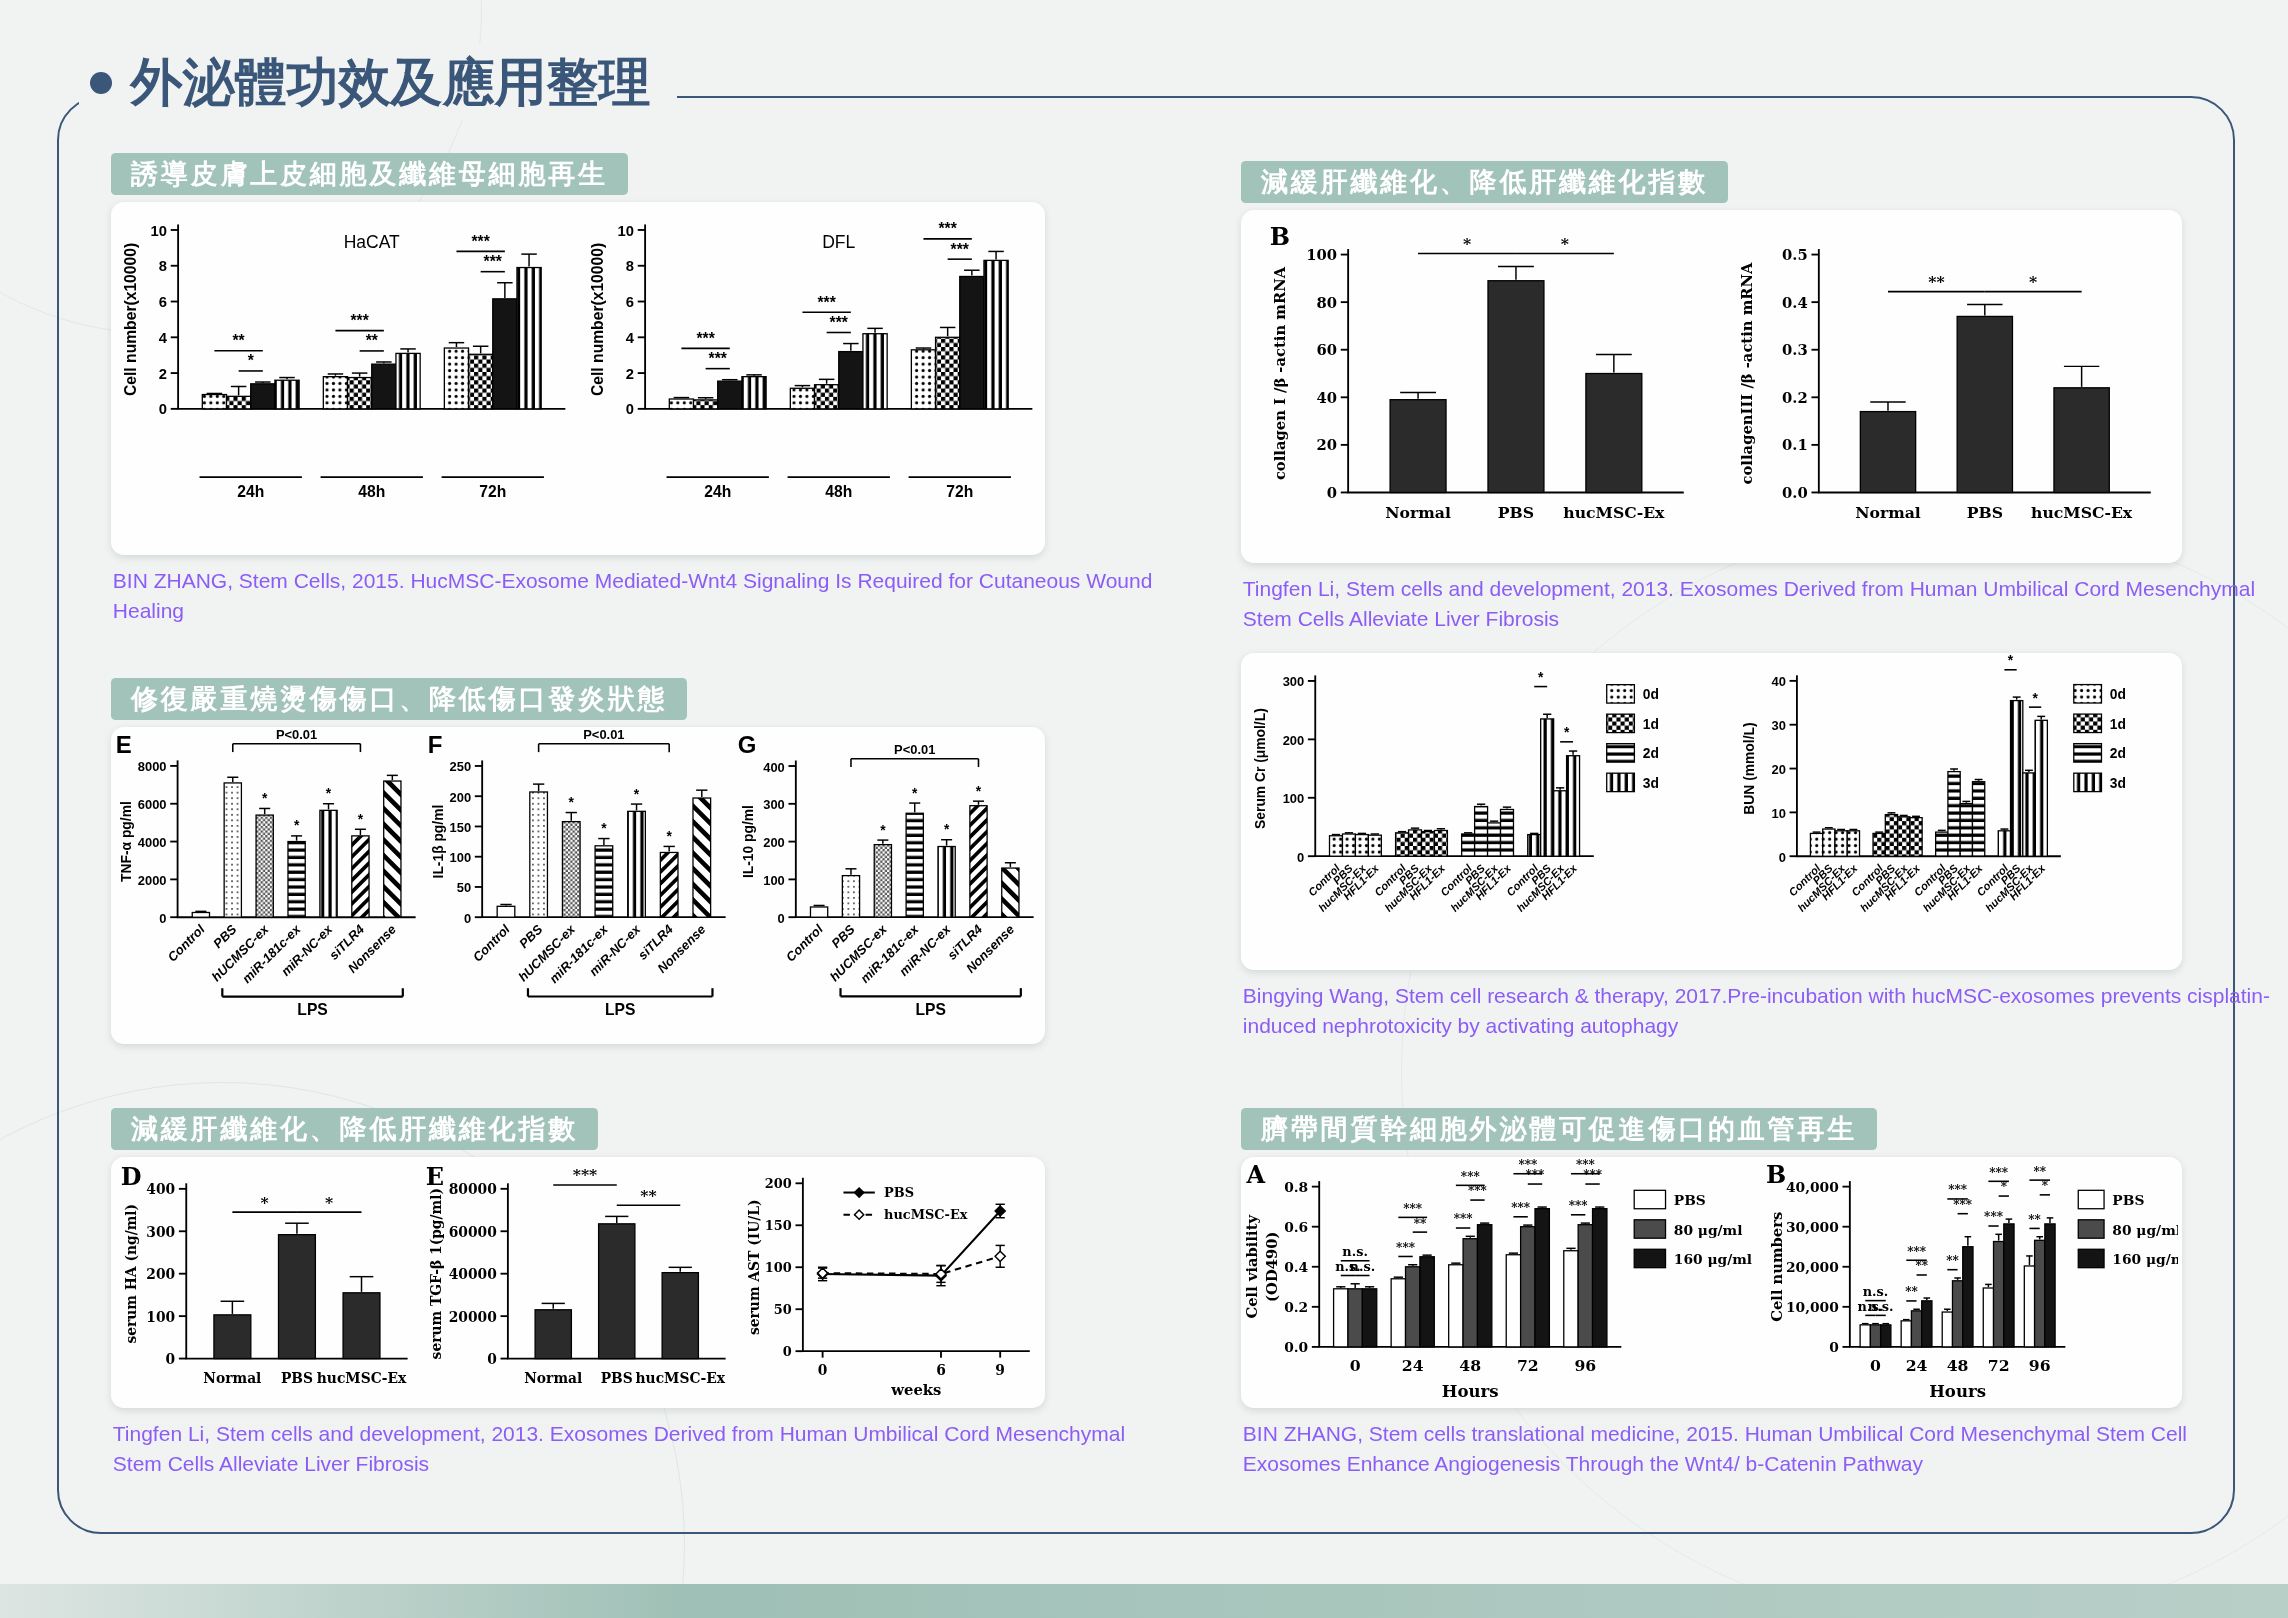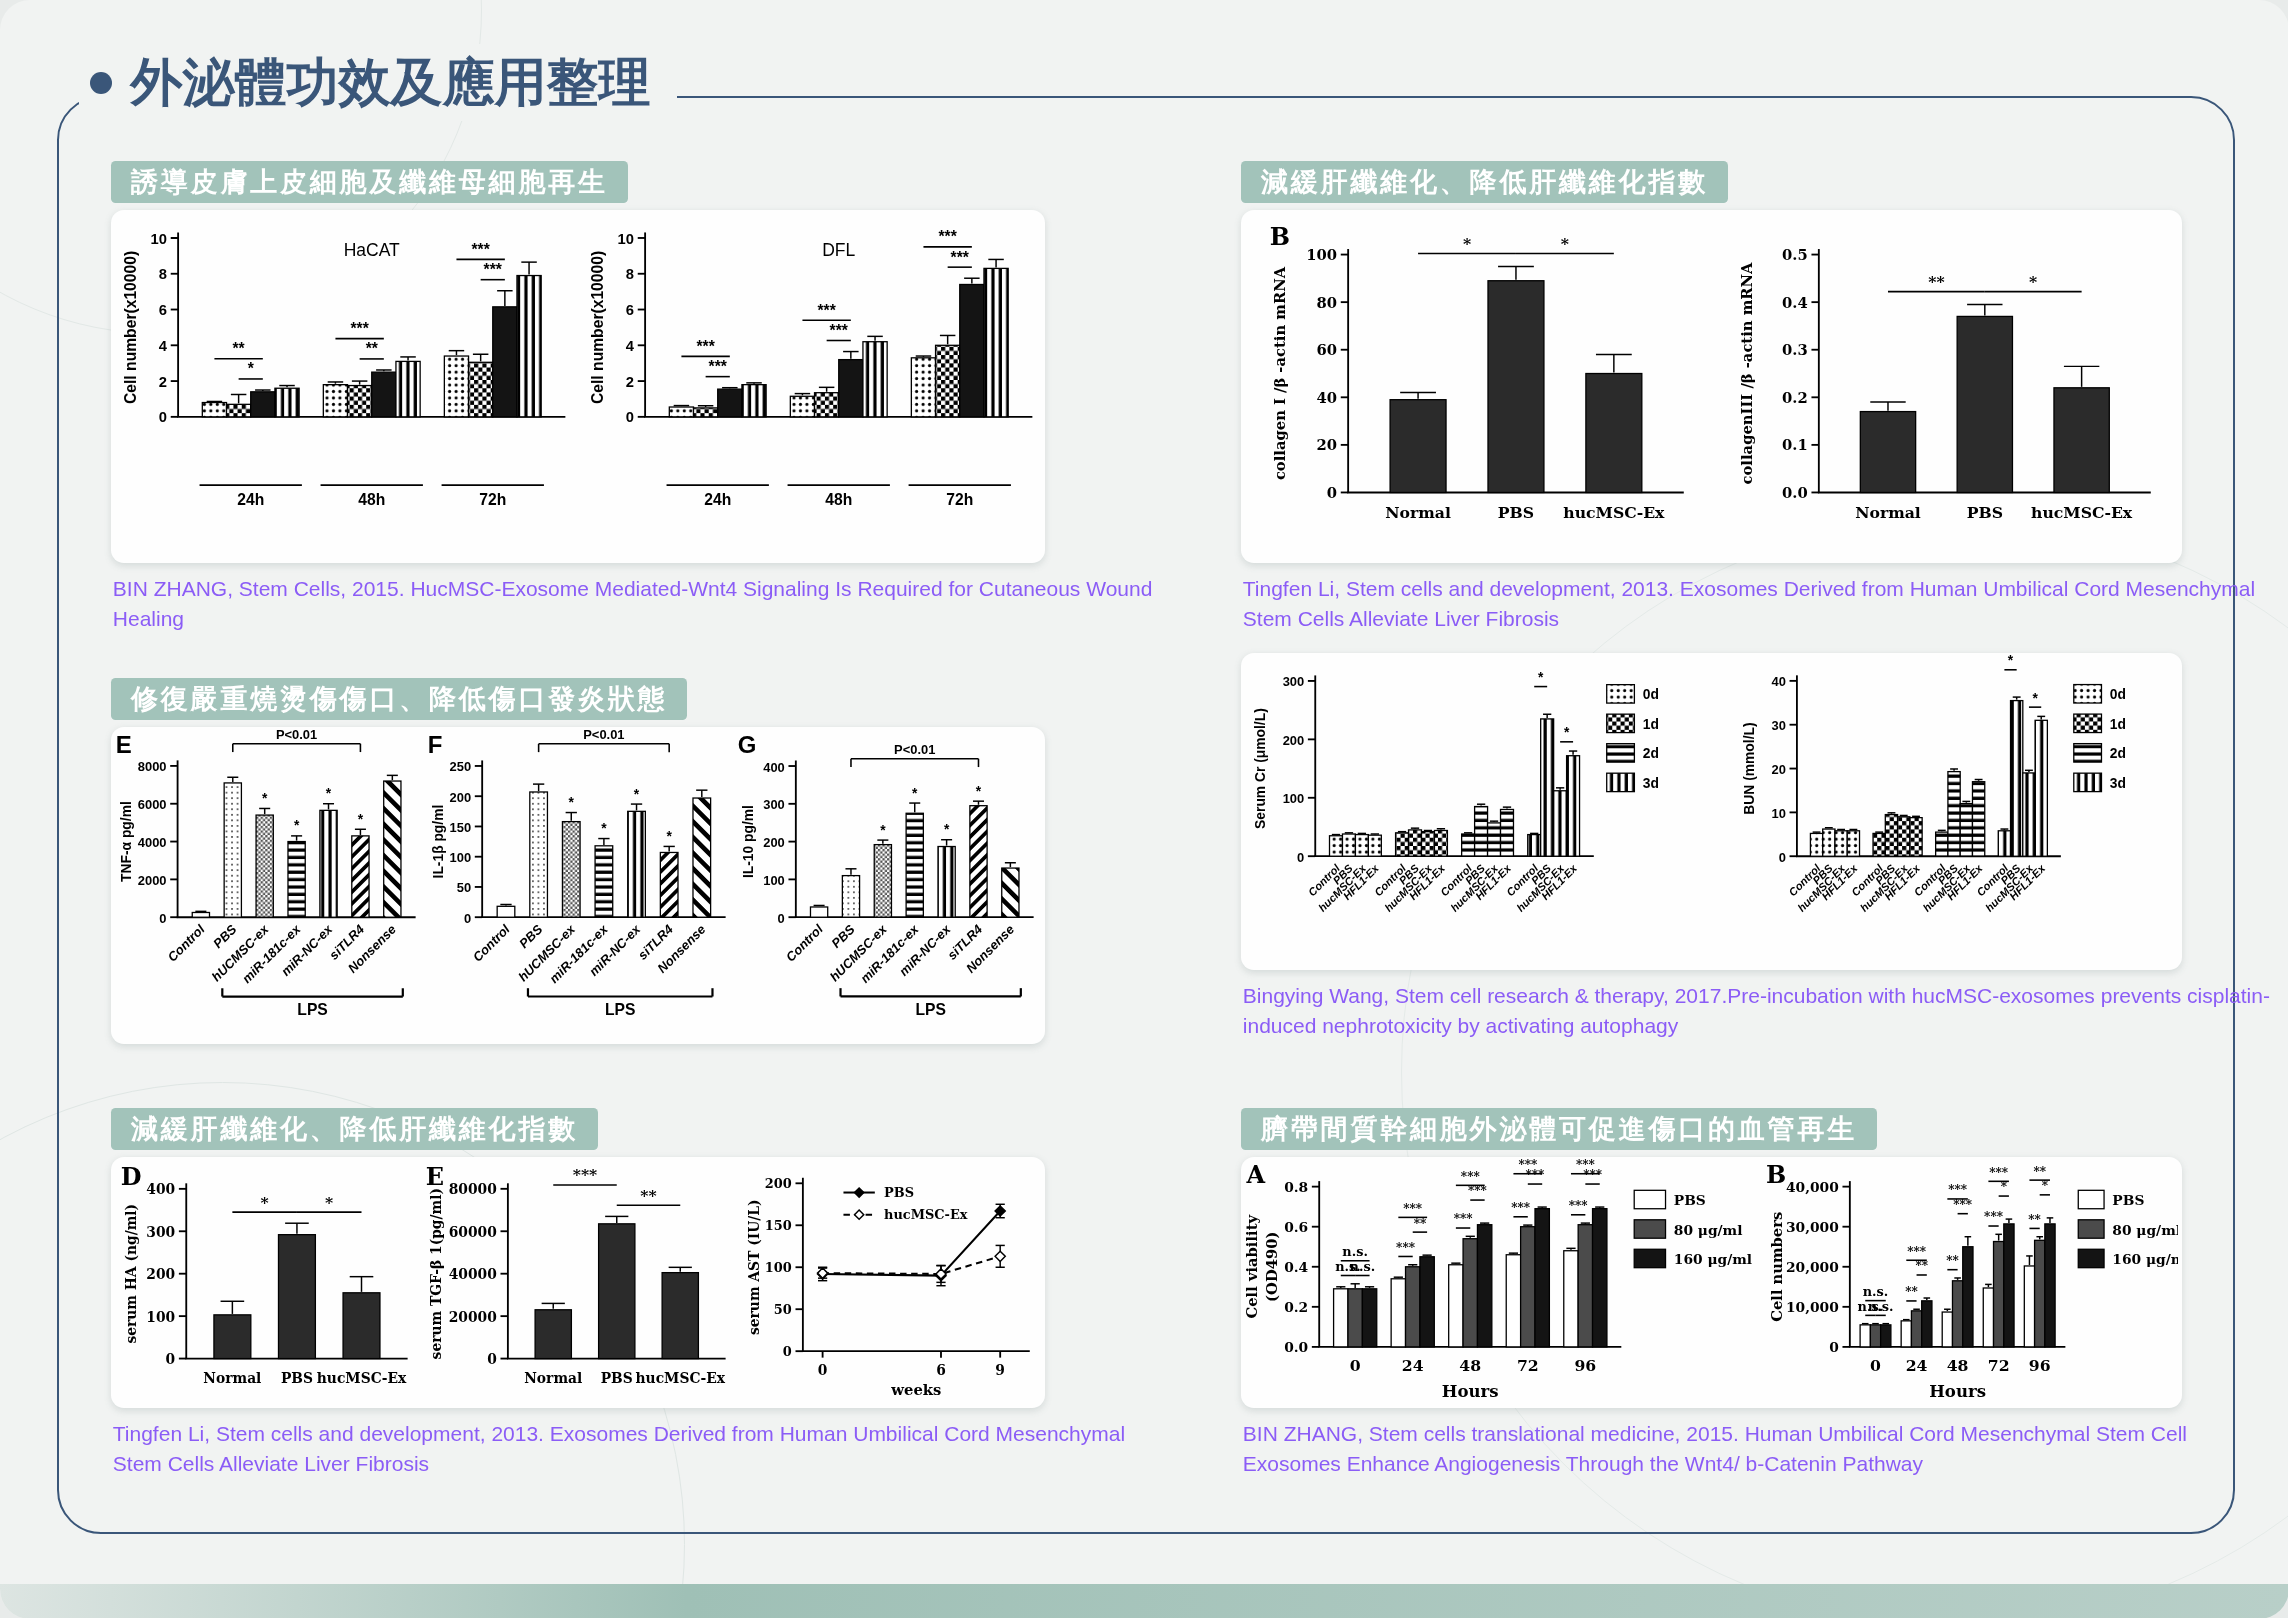--- a/index.html
+++ b/index.html
@@ -1,17 +1,17 @@
 <!DOCTYPE html>
 <html style="font-size:14.8px"><head>
 <meta charset="utf-8">
 <style>
   html,body{margin:0;padding:0;background:#e8ebea;}
   #page{position:relative;width:2289px;height:1619px;background:#f1f3f2;overflow:hidden;
-        font-family:"Liberation Sans",sans-serif;border-radius:30px;}
+        font-family:"Liberation Sans",sans-serif;}
   .arc{position:absolute;border-radius:50%;pointer-events:none;}
   .arc1{left:-240px;bottom:-388px;width:923px;height:923px;border:1.8px solid #dfe6e4;}
   .arc2{right:-222px;top:517px;width:1108px;height:1108px;border:1.8px solid #e4eae8;}
   .arc3{left:-166px;top:-314px;width:646px;height:646px;border:1.8px solid #e2e8e6;}
   .frame{position:absolute;left:57px;top:96px;right:54px;bottom:85px;
          border:2.8px solid #3a5679;border-radius:44px;}
   .title{position:absolute;left:79px;top:44px;margin:0;z-index:3;
          font-size:52px;font-weight:bold;color:#3a5679;background:#f1f3f2;
          padding:3.7px 26px 3.7px 11px;display:flex;align-items:center;gap:18.5px;}
   .dot{width:22px;height:22px;border-radius:50%;background:#3a5679;flex:0 0 auto;}
@@ -72,21 +72,21 @@
           <rect width="9" height="9" fill="#fff"></rect>
           <rect width="4" height="9" fill="#000"></rect>
         </pattern>
       <pattern id="pat-diagB" width="12" height="12" patternUnits="userSpaceOnUse" patternTransform="rotate(-45)">
           <rect width="12" height="12" fill="#fff"></rect>
           <rect width="5" height="12" fill="#000"></rect>
         </pattern>
     </defs>
   </svg>
 
-  <section class="panel" style="left:111px;top:161px;width:1080px;">
+  <section class="panel" style="left:111px;top:153px;width:1080px;">
     <div class="phead">誘導皮膚上皮細胞及纖維母細胞再生</div>
     <div class="card" style="width:934px;height:353px;">
       <svg width="456" height="343" style="left:5.5px;top:3.7px" font-family="&quot;Liberation Sans&quot;, sans-serif" viewBox="0 0 494 372">
           <line x1="66" y1="20" x2="66" y2="220" stroke="#000" stroke-width="2"></line>
           <line x1="65" y1="220" x2="486" y2="220" stroke="#000" stroke-width="2"></line>
           <line x1="58" y1="220" x2="66" y2="220" stroke="#000" stroke-width="2"></line>
           <text x="54" y="226" text-anchor="end" font-size="16" font-weight="bold">0</text>
           <line x1="58" y1="181.2" x2="66" y2="181.2" stroke="#000" stroke-width="2"></line>
           <text x="54" y="187.2" text-anchor="end" font-size="16" font-weight="bold">2</text>
           <line x1="58" y1="142.39999999999998" x2="66" y2="142.39999999999998" stroke="#000" stroke-width="2"></line>

